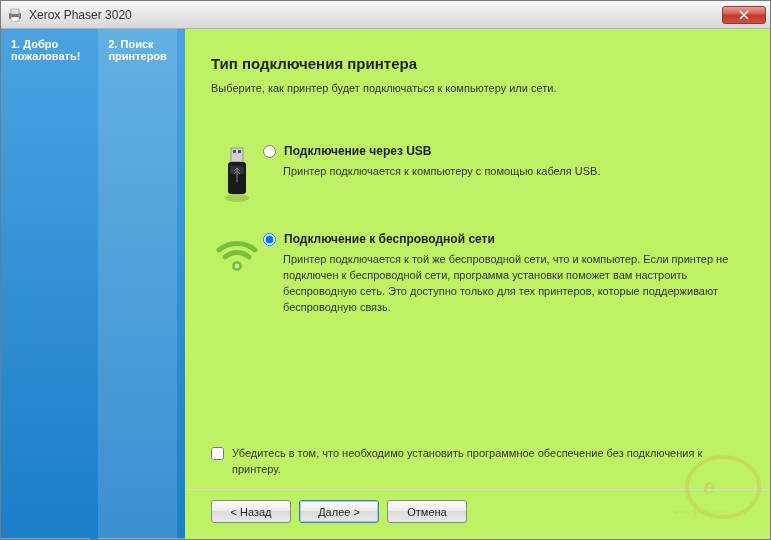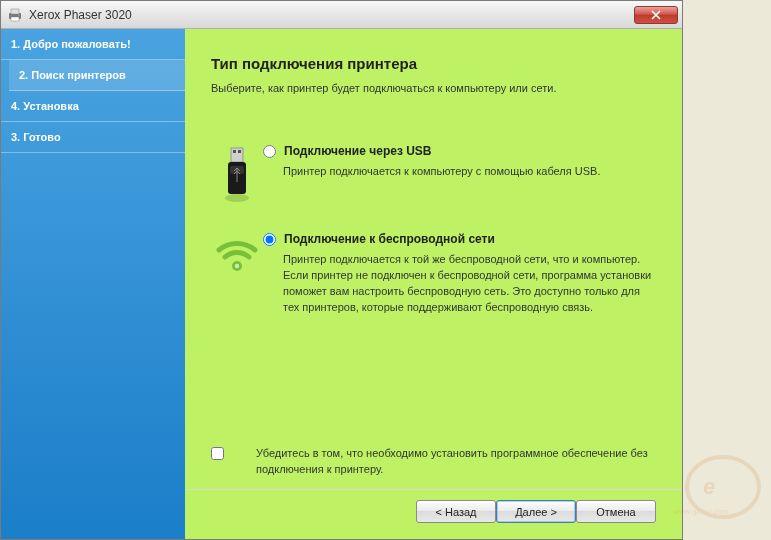--- a/index.html
+++ b/index.html
@@ -1,49 +1,49 @@
 <!DOCTYPE html>
 <html><head>
 <meta charset="utf-8">
 <style>
 * { margin: 0; padding: 0; box-sizing: border-box; }
 body { font-family: Tahoma, "Segoe UI", Arial, sans-serif; font-size: 11px; background: #ece9d8; width: 771px; height: 540px; overflow: hidden; }
-.window { width: 683px; height: 540px; background: #fff; border: 1px solid #7a7a7a; display: flex; flex-direction: column; }
+.window { width: 771px; height: 540px; background: #fff; border: 1px solid #7a7a7a; display: flex; flex-direction: column; }
 .titlebar { height: 28px; background: linear-gradient(to bottom, #f8f8f8 0%, #e8e8e8 45%, #d8d8d8 100%); border-bottom: 1px solid #b0b0b0; display: flex; align-items: center; padding: 0 4px 0 6px; }
 .titlebar-icon { width: 16px; height: 16px; margin-right: 6px; }
 .titlebar-text { flex: 1; font-size: 12px; color: #333; }
 .close-btn { width: 44px; height: 18px; background: linear-gradient(to bottom, #e9a39b 0%, #d4574a 45%, #c13a2c 50%, #cf5043 100%); border: 1px solid #8a3a30; border-radius: 3px; display: flex; align-items: center; justify-content: center; color: #fff; cursor: pointer; }
 .close-btn svg { width: 10px; height: 10px; }
 
 .body { flex: 1; display: flex; }
-.sidebar { width: 184px; background: linear-gradient(to bottom, #4aa3e0 0%, #1b7ec9 100%); color: #fff; display: flex; flex-direction: column; }
+.sidebar { width: 184px; background: linear-gradient(to bottom, #4aa3e0 0%, #1b7ec9 100%); color: #fff; display: flex; flex-direction: row; }
 .sidebar-item { padding: 9px 10px; font-size: 11px; font-weight: bold; border-bottom: 1px solid rgba(255,255,255,0.35); cursor: default; }
 .sidebar-item.active { background: rgba(255,255,255,0.14); margin-left: 8px; }
 
 .main { flex: 1; background: #bef264; padding: 26px 26px 10px 26px; display: flex; flex-direction: column; }
 .main-title { font-size: 15px; font-weight: bold; color: #222; margin-bottom: 10px; }
 .main-subtitle { font-size: 11px; color: #333; margin-bottom: 50px; }
 
 .option { display: flex; align-items: flex-start; margin-bottom: 26px; }
 .option-icon { width: 52px; display: flex; justify-content: center; padding-top: 2px; }
 .option-body { flex: 1; }
 .option-header { display: flex; align-items: center; margin-bottom: 6px; }
 .option-header input[type=radio] { margin-right: 8px; }
 .option-header label { font-weight: bold; font-size: 12px; color: #222; cursor: pointer; }
 .option-desc { font-size: 11px; color: #333; padding-left: 20px; line-height: 1.45; }
 
 .spacer { flex: 1; }
 
-.checkbox-row { display: flex; align-items: flex-start; margin-bottom: 12px; padding-left: 0; gap: 24px; }
+.checkbox-row { display: flex; align-items: flex-start; margin-bottom: 12px; padding-left: 0; }
 .checkbox-row input { margin-right: 8px; margin-top: 1px; }
 .checkbox-row label { font-size: 11px; color: #333; line-height: 1.4; }
 
 .sep { height: 1px; background: #d8d8d8; margin: 0 -26px 10px -26px; }
 
-.buttons { display: flex; justify-content: flex-end; padding-bottom: 6px; }
+.buttons { display: flex; gap: 8px; padding-bottom: 6px; }
 .btn { min-width: 80px; height: 23px; background: linear-gradient(to bottom, #fdfdfd 0%, #ececec 45%, #dcdcdc 50%, #e8e8e8 100%); border: 1px solid #8a8a8a; border-radius: 3px; font-size: 11px; color: #222; cursor: pointer; padding: 0 10px; }
 .btn.primary { border: 1px solid #3c7fb1; box-shadow: inset 0 0 0 1px rgba(120,180,230,0.6); }
 
 .usb-svg { width: 32px; height: 60px; }
 .wifi-svg { width: 44px; height: 40px; }
 
 .watermark { position: absolute; right: 8px; bottom: 18px; opacity: 0.16; pointer-events: none; }
 </style>
 </head>
 <body>

